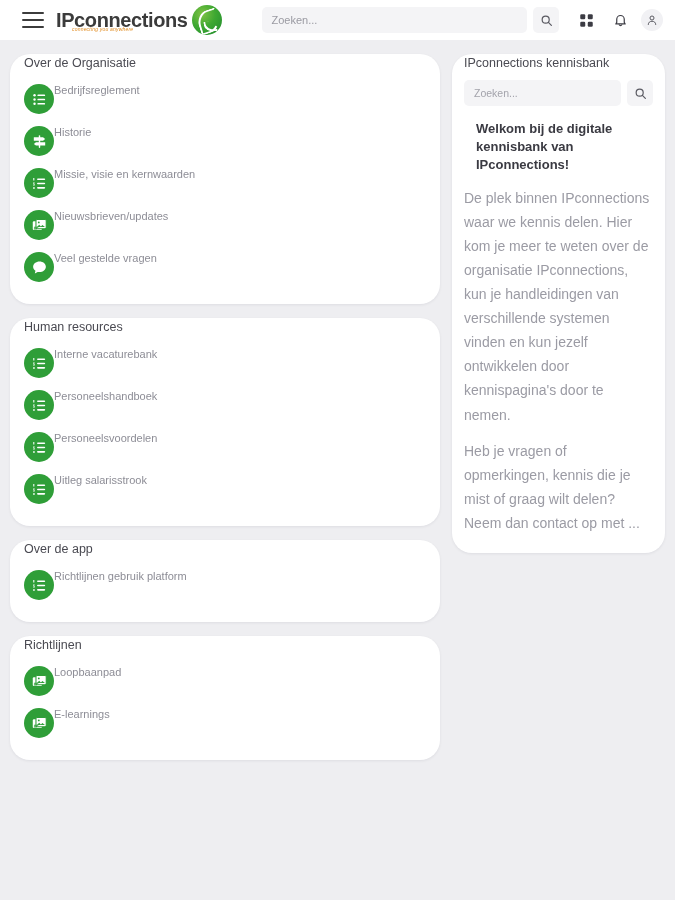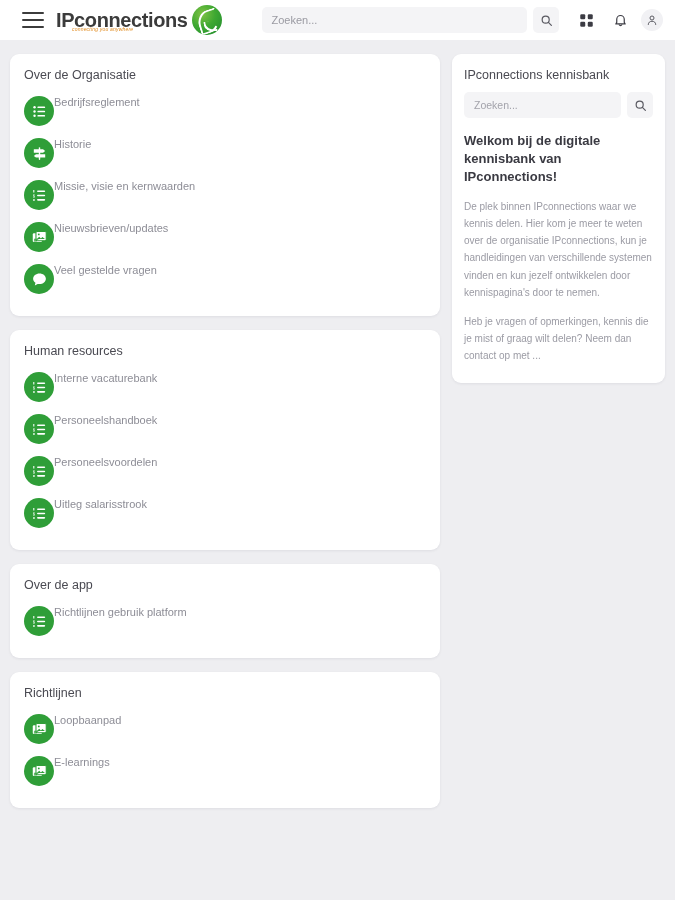--- a/index.html
+++ b/index.html
@@ -106,23 +106,23 @@
   .page {
     padding: 14px 10px;
     display: flex; gap: 12px;
     align-items: flex-start;
   }
   .col-left { width: 430px; flex: 0 0 430px; display: flex; flex-direction: column; gap: 14px; }
   .col-right { flex: 1 1 auto; }
 
   .card {
     background: #ffffff;
-    border-radius: 9px;
+    border-radius: 20px;
     box-shadow: 0 1px 3px rgba(16,16,40,0.07);
-    padding: 14px 12px 16px 12px;
+    padding: 2px 12px 16px 12px;
   }
   .card-title {
     font-size: 12.5px;
     color: #4a4a52;
     margin: 0 0 8px 0;
     font-weight: 400;
     padding-left: 2px;
   }
 
   .link-row {
@@ -149,24 +149,24 @@
   }
   .kb-search { display: flex; align-items: center; gap: 6px; margin-bottom: 14px; }
   .kb-search .field {
     flex: 1 1 auto; height: 26px;
     background: #f4f4f6; border-radius: 5px;
     display: flex; align-items: center; padding: 0 10px;
     font-size: 10.5px; color: #a3a3ab;
   }
   .kb-heading {
     font-size: 13px; font-weight: 700; color: #3a3a42;
-    line-height: 1.38; margin: 0 0 12px 0;
+    line-height: 1.38; margin: 0 0 12px 12px;
   }
   .kb-para {
-    font-size: 10px; color: #9b9ba4; line-height: 1.72; margin: 0 0 12px 0;
+    font-size: 14px; color: #9b9ba4; line-height: 1.72; margin: 0 0 12px 0;
   }
   .kb-para:last-child { margin-bottom: 2px; }
 </style>
 </head>
 <body>
 
 <div class="header">
 
   <div class="hamburger">
     <span></span>

